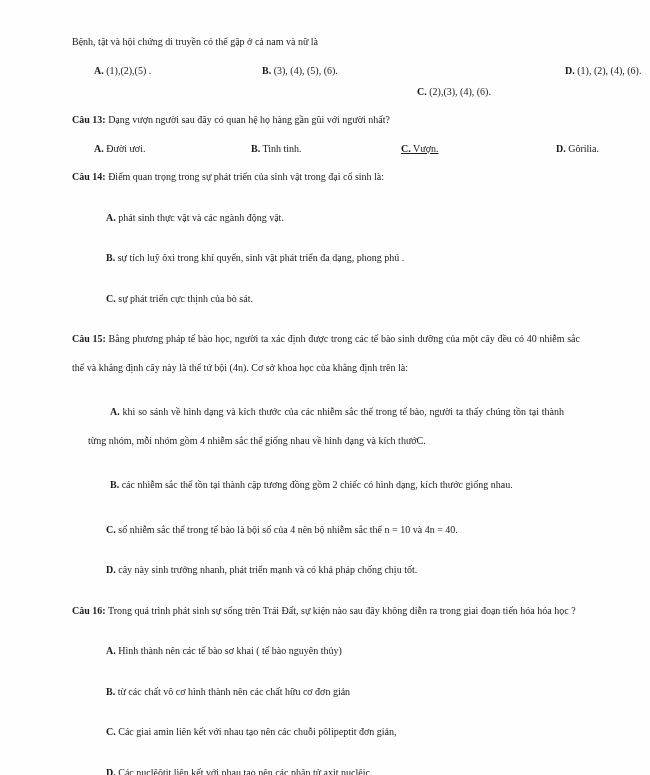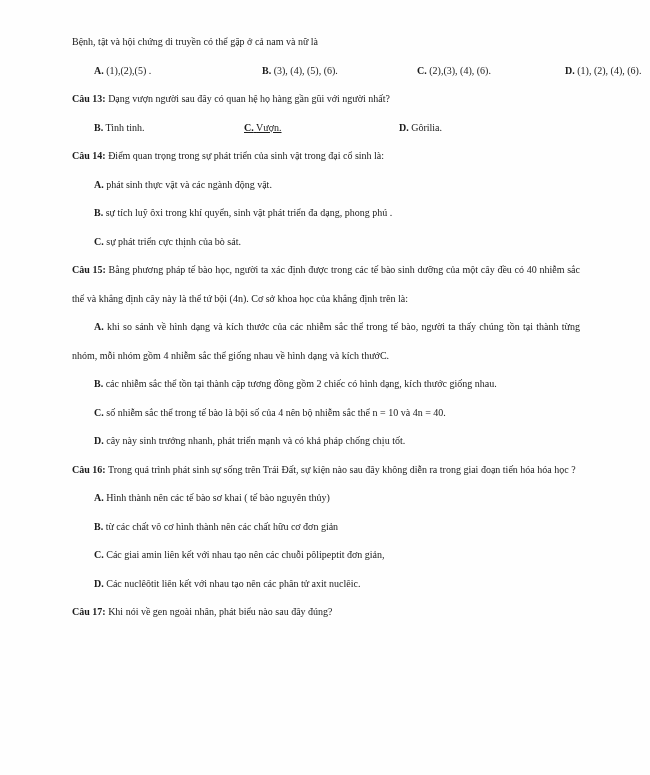--- a/index.html
+++ b/index.html
@@ -31,43 +31,43 @@
     text-align:justify;
     text-indent:0;
     margin:0;
   }
   .qlabel { font-weight:bold;margin-top:23px; }
   .neg { font-weight:normal; }
   .optletter { font-weight:bold; }
 
   
   .opt {
-    margin:0;
+    margin:12px;
     padding-left:22px;
     text-align:left;
     white-space:nowrap;
   }
   
   .opt-wrap {
-    margin:0;
+    margin:16px;
     padding-left:0;
     text-indent:22px;
     text-align:justify;
   }
   
   .optrow {
     margin:0;
     display:flex;
     white-space:nowrap;
     padding-left:22px;
   }
   .optrow .cell { flex:0 0 auto; }
   .c1 { width:168px; }
   .c2 { width:155px; }
-  .c3 { width:148px; }
+  .c3 { width:148px;margin-top:21px; }
   .c4 { width:auto; }
   .r1 { width:157px; }
   .r2 { width:150px; }
   .r3 { width:155px;text-decoration:underline; }
   .r4 { width:auto; }
 </style>
 </head>
 <body>
 
 <div id="page">
@@ -81,20 +81,21 @@
       <span class="cell c1"><span class="optletter">A.</span> <span>(1),(2),(5) .</span></span>
       <span class="cell c2"><span class="optletter">B.</span> <span>(3), (4), (5), (6).</span></span>
       <span class="cell c3"><span class="optletter">C.</span> <span>(2),(3), (4), (6).</span></span>
       <span class="cell c4"><span class="optletter">D.</span> <span>(1), (2), (4), (6).</span></span>
     </p>
 
     <p class="stem">
       <span class="qlabel">Câu 13:</span><span> Dạng vượn người sau đây có quan hệ họ hàng gần gũi với người nhất?</span>
     </p>
     <p class="optrow">
+      <span class="cell r1"><span class="optletter">A.</span> <span>Đười ươi.</span></span>
       <span class="cell r2"><span class="optletter">B.</span> <span>Tinh tinh.</span></span>
       <span class="cell r3"><span class="optletter">C.</span> <span>Vượn.</span></span>
       <span class="cell r4"><span class="optletter">D.</span> <span>Gôrilia.</span></span>
     </p>
 
     <p class="stem">
       <span class="qlabel">Câu 14:</span><span> Điểm quan trọng trong sự phát triển của sinh vật trong đại cổ sinh là:</span>
     </p>
     <p class="opt">
       <span class="optletter">A.</span><span> phát sinh thực vật và các ngành động vật.</span>

